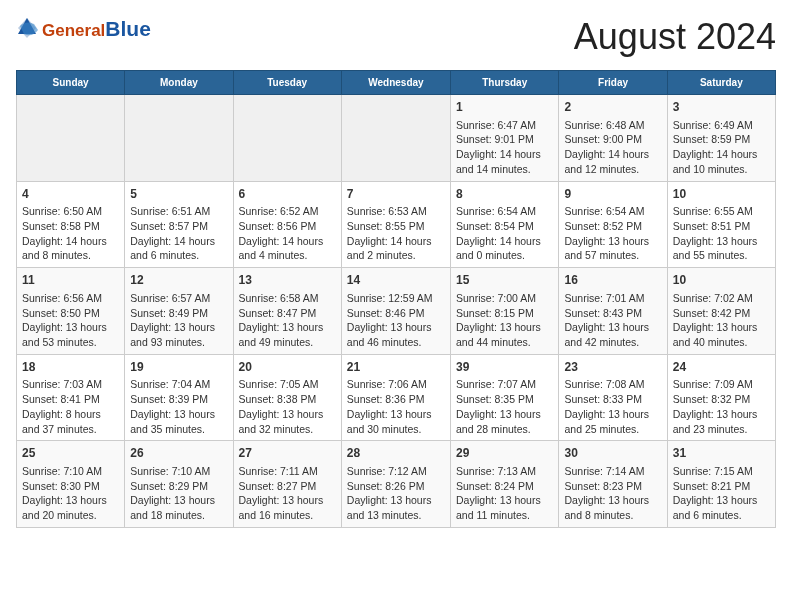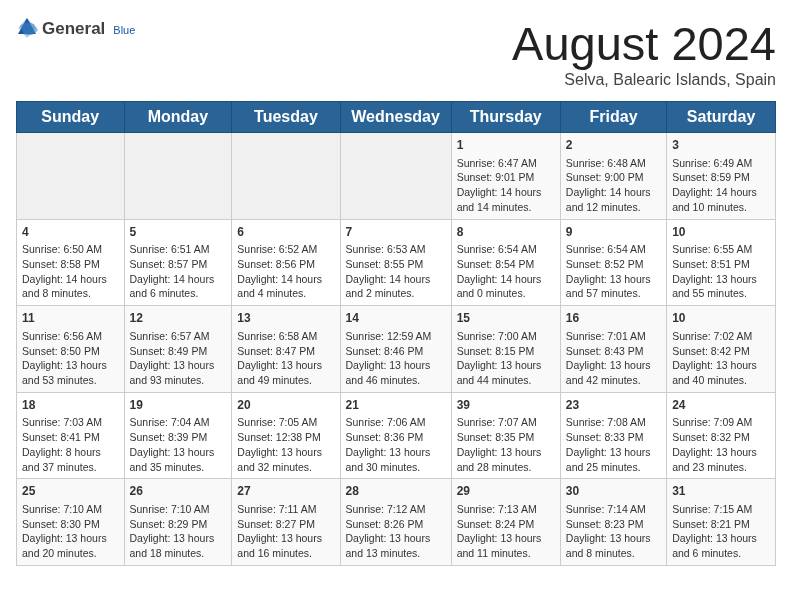--- a/index.html
+++ b/index.html
@@ -22,39 +22,39 @@
       gap: 4px;
     }
     .logo-icon {
       width: 22px;
       height: 22px;
     }
     .title-area {
       text-align: right;
     }
     .main-title {
-      font-size: 47px;
+      font-size: 36px;
       font-weight: normal;
       color: #222;
     }
     .subtitle {
       font-size: 16px;
       color: #444;
     }
     table {
       width: 100%;
       border-collapse: collapse;
       font-size: 11px;
     }
     thead tr th {
       background: #2a6496;
       color: #fff;
       text-align: center;
       padding: 6px 4px;
-      font-size: 16px;
+      font-size: 10px;
       font-weight: bold;
       border: 1px solid #1e4f78;
     }
     tbody tr td {
       border: 1px solid #ccc;
       vertical-align: top;
       padding: 4px 5px;
       min-height: 70px;
       color: #333;
       font-size: 10.5px;
@@ -89,27 +89,26 @@
       <svg class="logo-icon" viewBox="0 0 22 22" xmlns="http://www.w3.org/2000/svg">
         <polygon points="11,2 20,18 2,18" fill="#1a56a0"></polygon>
         <polygon points="11,2 22,10 18,22 4,22 0,10" fill="none" stroke="#1a56a0" stroke-width="0"></polygon>
         <path d="M11 2 L20 12 L11 22 L2 12 Z" fill="#1a56a0" opacity="0.3"></path>
         <path d="M8 4 Q14 2 18 8 Q20 14 14 18 Q8 20 4 14 Q2 8 8 4Z" fill="#1a56a0" opacity="0.0"></path>
         <path d="M4 10 Q10 4 18 8 L22 14 Q16 22 8 18 Z" fill="#3a86c8" opacity="0.6"></path>
       </svg>
     </div>
     <div>
       <div>
-        <span style="font-size:17px;font-weight:bold;color:#404040;">General</span><span style="font-size:11px;font-weight:normal;color:#1a56a0;padding-left:8px;">Blue</span>
+        <span style="font-size:17px;font-weight:bold;color:#c2410c;">General</span><span style="font-size:21px;font-weight:bold;color:#1a56a0;">Blue</span>
       </div>
     </div>
   </div>
   <div class="title-area">
     <div class="main-title">August 2024</div>
-    <div class="subtitle">Selva, Balearic Islands, Spain</div>
   </div>
 </div>
 
 <table>
   <thead>
     <tr>
     <th>Sunday</th>
         <th>Monday</th>
         <th>Tuesday</th>
         <th>Wednesday</th>
@@ -142,21 +141,21 @@
         <td><span class="day-number">12</span><span>Sunrise: 6:57 AM</span><br><span>Sunset: 8:49 PM</span><br><span>Daylight: 13 hours and 93 minutes.</span></td>
         <td><span class="day-number">13</span><span>Sunrise: 6:58 AM</span><br><span>Sunset: 8:47 PM</span><br><span>Daylight: 13 hours and 49 minutes.</span></td>
         <td><span class="day-number">14</span><span>Sunrise: 12:59 AM</span><br><span>Sunset: 8:46 PM</span><br><span>Daylight: 13 hours and 46 minutes.</span></td>
         <td><span class="day-number">15</span><span>Sunrise: 7:00 AM</span><br><span>Sunset: 8:15 PM</span><br><span>Daylight: 13 hours and 44 minutes.</span></td>
         <td><span class="day-number">16</span><span>Sunrise: 7:01 AM</span><br><span>Sunset: 8:43 PM</span><br><span>Daylight: 13 hours and 42 minutes.</span></td>
         <td><span class="day-number">10</span><span>Sunrise: 7:02 AM</span><br><span>Sunset: 8:42 PM</span><br><span>Daylight: 13 hours and 40 minutes.</span></td>
       </tr>
       <tr>
         <td><span class="day-number">18</span><span>Sunrise: 7:03 AM</span><br><span>Sunset: 8:41 PM</span><br><span>Daylight: 8 hours and 37 minutes.</span></td>
         <td><span class="day-number">19</span><span>Sunrise: 7:04 AM</span><br><span>Sunset: 8:39 PM</span><br><span>Daylight: 13 hours and 35 minutes.</span></td>
-        <td><span class="day-number">20</span><span>Sunrise: 7:05 AM</span><br><span>Sunset: 12:38 PM</span><br><span>Daylight: 13 hours and 32 minutes.</span></td>
+        <td><span class="day-number">20</span><span>Sunrise: 7:05 AM</span><br><span>Sunset: 8:38 PM</span><br><span>Daylight: 13 hours and 32 minutes.</span></td>
         <td><span class="day-number">21</span><span>Sunrise: 7:06 AM</span><br><span>Sunset: 8:36 PM</span><br><span>Daylight: 13 hours and 30 minutes.</span></td>
         <td><span class="day-number">39</span><span>Sunrise: 7:07 AM</span><br><span>Sunset: 8:35 PM</span><br><span>Daylight: 13 hours and 28 minutes.</span></td>
         <td><span class="day-number">23</span><span>Sunrise: 7:08 AM</span><br><span>Sunset: 8:33 PM</span><br><span>Daylight: 13 hours and 25 minutes.</span></td>
         <td><span class="day-number">24</span><span>Sunrise: 7:09 AM</span><br><span>Sunset: 8:32 PM</span><br><span>Daylight: 13 hours and 23 minutes.</span></td>
       </tr>
       <tr>
         <td><span class="day-number">25</span><span>Sunrise: 7:10 AM</span><br><span>Sunset: 8:30 PM</span><br><span>Daylight: 13 hours and 20 minutes.</span></td>
         <td><span class="day-number">26</span><span>Sunrise: 7:10 AM</span><br><span>Sunset: 8:29 PM</span><br><span>Daylight: 13 hours and 18 minutes.</span></td>
         <td><span class="day-number">27</span><span>Sunrise: 7:11 AM</span><br><span>Sunset: 8:27 PM</span><br><span>Daylight: 13 hours and 16 minutes.</span></td>
         <td><span class="day-number">28</span><span>Sunrise: 7:12 AM</span><br><span>Sunset: 8:26 PM</span><br><span>Daylight: 13 hours and 13 minutes.</span></td>

